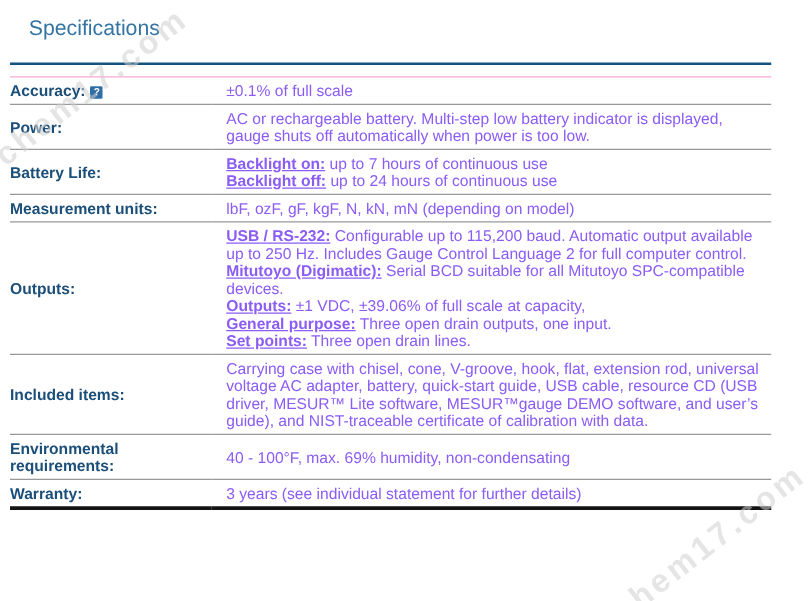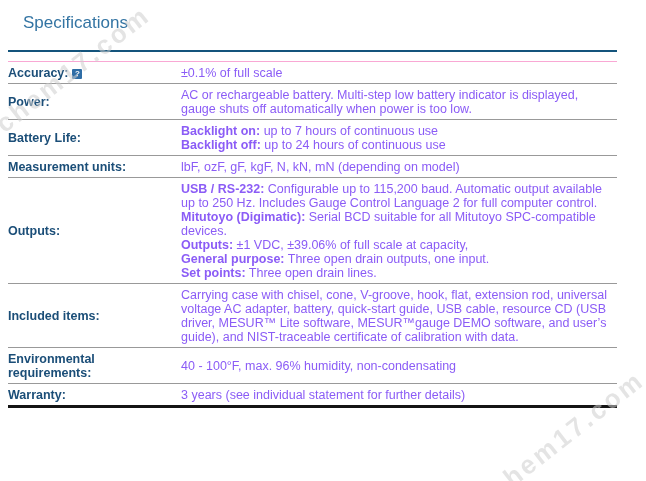--- a/index.html
+++ b/index.html
@@ -55,21 +55,21 @@
     line-height:14px;
     padding:4px 6px 3px 0;
   }
   td.value-cell {
     vertical-align:middle;
     color:#8b5cf6;
     font-size:12.5px;
     line-height:14px;
     padding:4px 2px 3px 12px;
   }
-  .b { font-weight:bold; }
+  .b { font-weight:bold;text-decoration:underline; }
   .help-icon {
     display:inline-block;
     width:10px; height:10px;
     background:#2e6da6;
     color:#ffffff;
     font-size:8px;
     line-height:10px;
     text-align:center;
     font-weight:bold;
     border-radius:1px;
@@ -128,21 +128,21 @@
         </tr>
         <tr class="spec-row">
           <th class="label-cell"><span>Included items:</span></th>
           <td class="value-cell">
             <div class="value-line"><span>Carrying case with chisel, cone, V-groove, hook, flat, extension rod, universal voltage AC adapter, battery, quick-start guide, USB cable, resource CD (USB driver, MESUR™ Lite software, MESUR™gauge DEMO software, and user’s guide), and NIST-traceable certificate of calibration with data.</span></div>
           </td>
         </tr>
         <tr class="spec-row">
           <th class="label-cell"><span>Environmental requirements:</span></th>
           <td class="value-cell">
-            <div class="value-line"><span>40 - 100°F, max. 96% humidity, non-condensating</span></div>
+            <div class="value-line"><span>40 - 100°F, max. 69% humidity, non-condensating</span></div>
           </td>
         </tr>
         <tr class="spec-row">
           <th class="label-cell"><span>Warranty:</span></th>
           <td class="value-cell">
             <div class="value-line"><span>3 years (see individual statement for further details)</span></div>
           </td>
         </tr>
       </tbody>
   </table>

